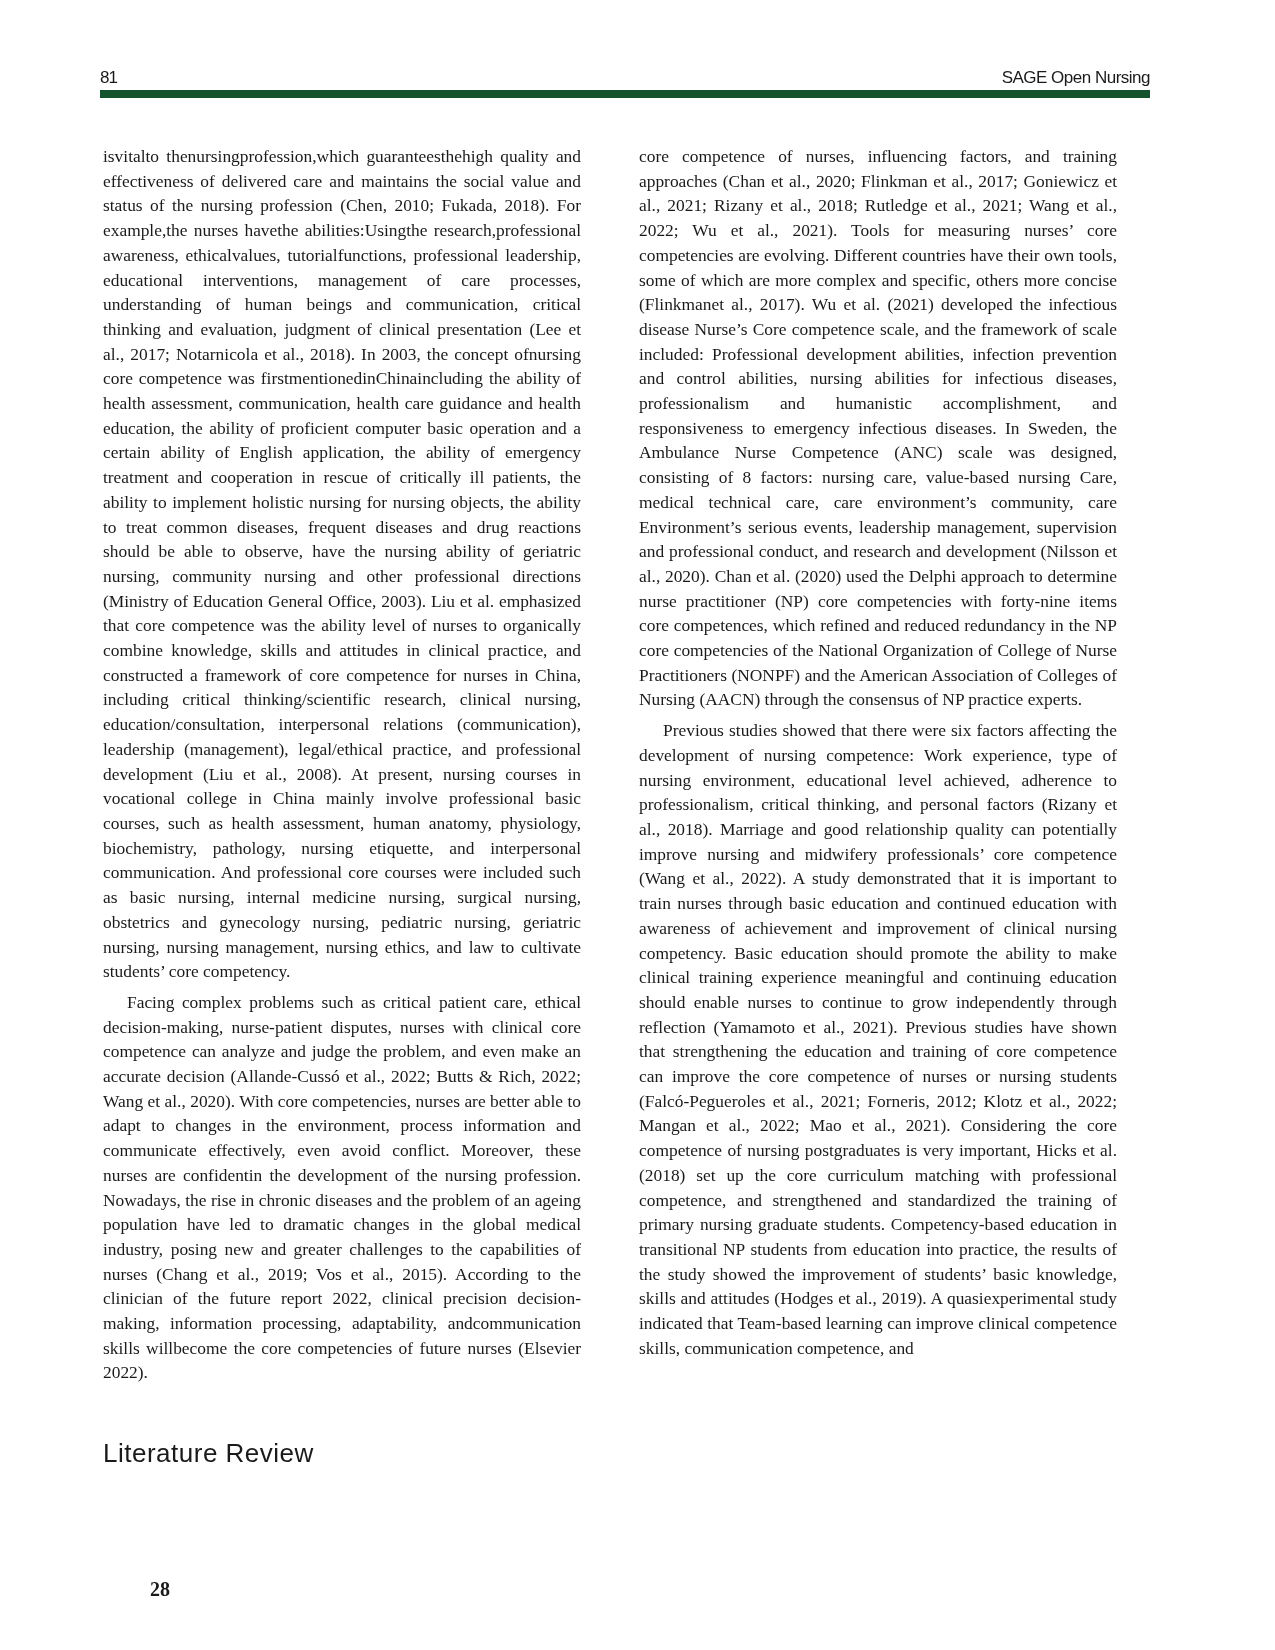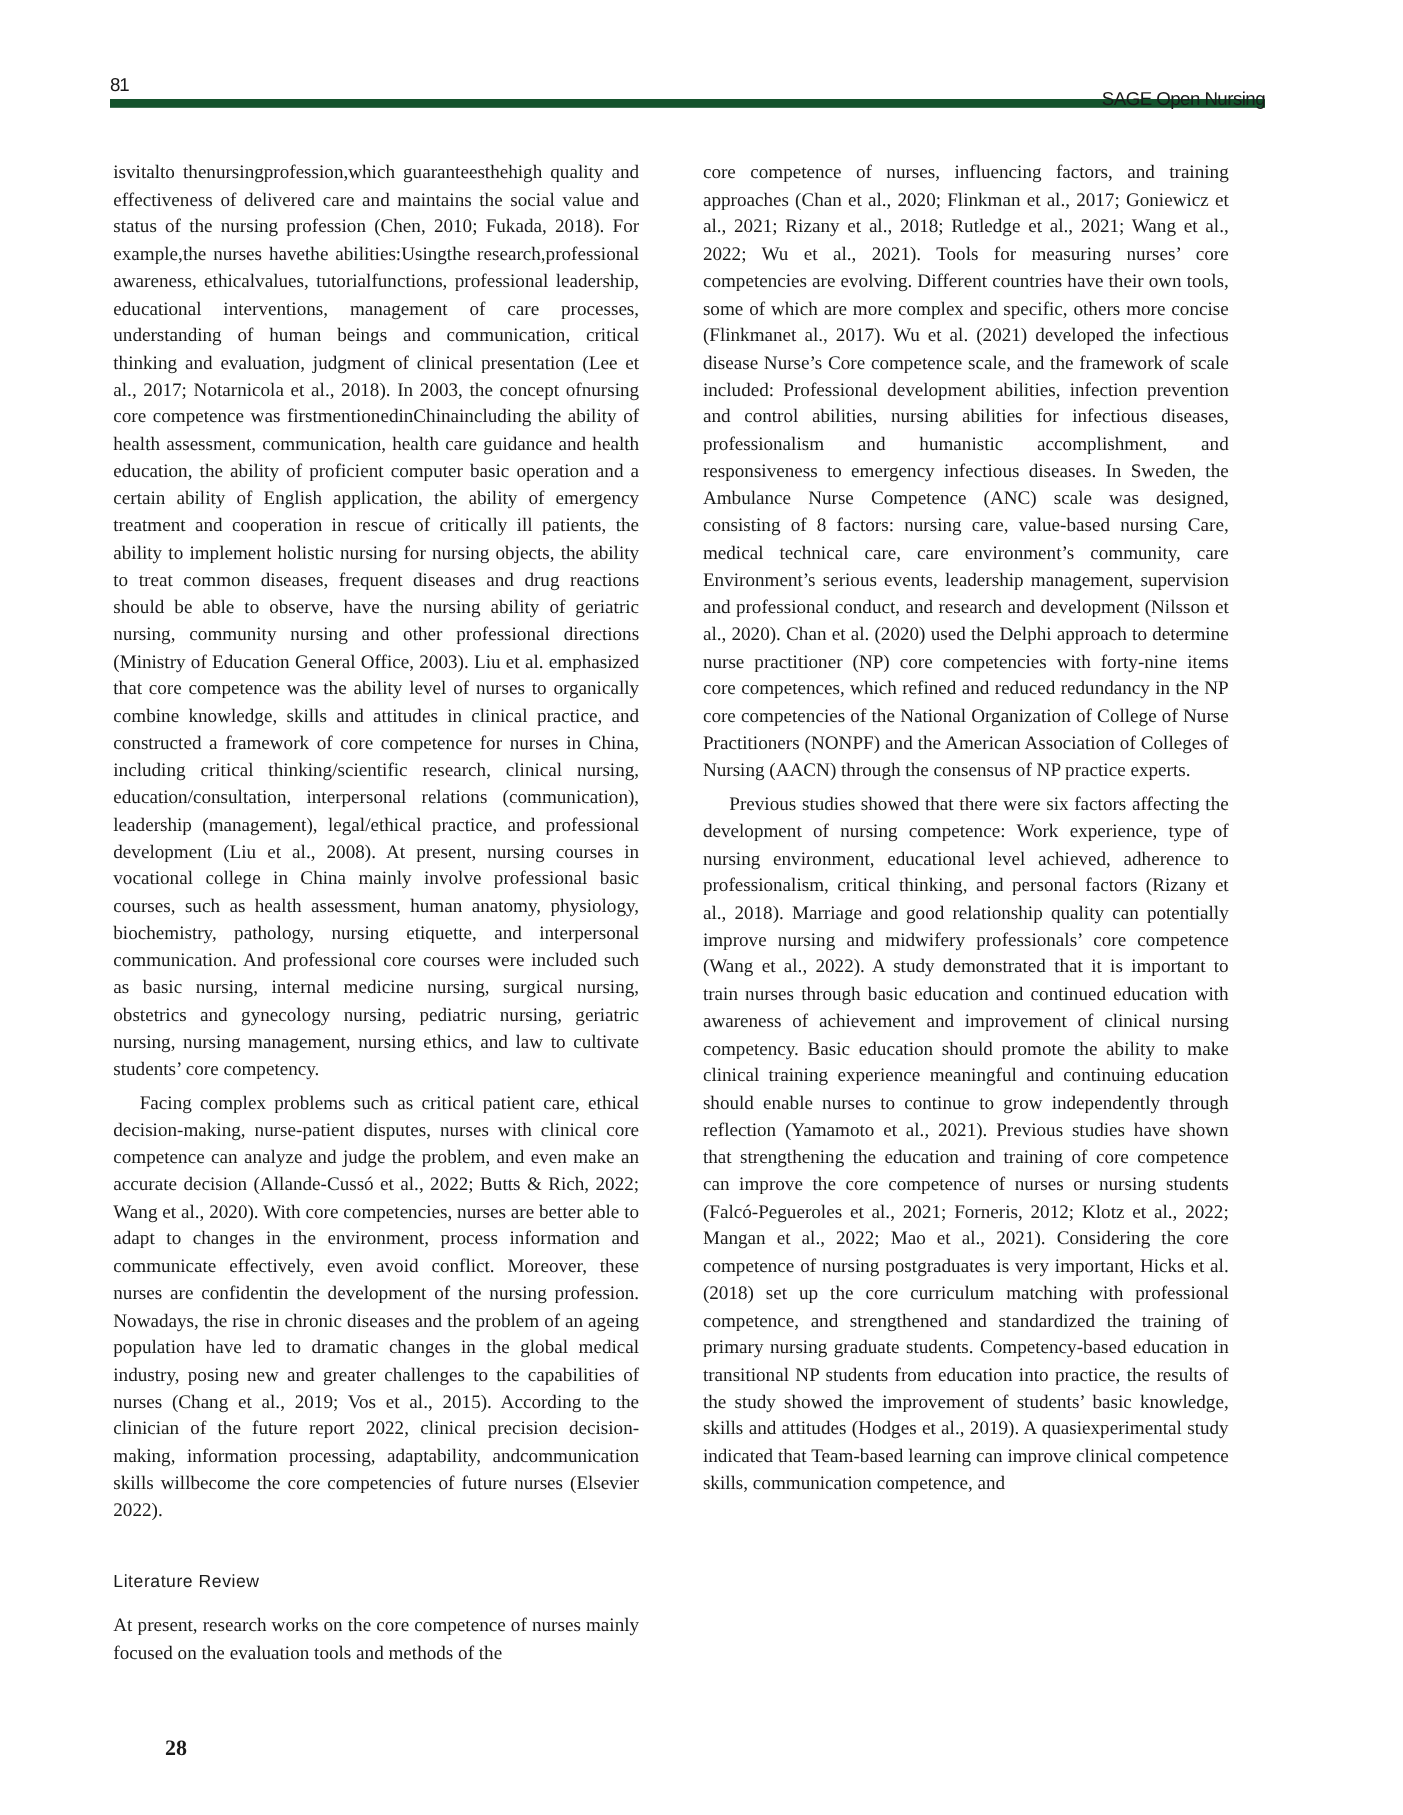--- a/index.html
+++ b/index.html
@@ -1,40 +1,39 @@
 <!DOCTYPE html>
 <html><head>
 <meta charset="utf-8">
 <style>
   html, body { margin:0; padding:0; background:#ffffff; }
   body { width:1275px; height:1650px; position:relative; overflow:hidden; color:#1a1a1a; }
   .header { position:absolute; left:100px; top:68px; width:1050px; height:22px; border-bottom:8px solid #14532d; font-family:"Liberation Sans", sans-serif; font-size:17px; }
   .header .pg { position:absolute; left:0; top:0; letter-spacing:-1px; }
-  .header .journal { position:absolute; right:0; top:12px; letter-spacing:-0.5px; }
+  .header .journal { position:absolute; right:0; top:0; letter-spacing:-0.5px; }
   .col { position:absolute; top:144px; width:478px; font-family:"Liberation Serif", serif; font-size:17.4px; line-height:24.7px; text-align:justify; }
   .col.left { left:103px; }
   .col.right { left:639px; }
   .col p { margin:0; }
   .col p.indent { text-indent:24px; margin-top:6px; }
-  .col h2 { font-family:"Liberation Sans", sans-serif; font-weight:normal; font-size:16px; margin:42px 0 14px 0; letter-spacing:0.5px; line-height:24px; }
+  .col h2 { font-family:"Liberation Sans", sans-serif; font-weight:normal; font-size:26px; margin:56px 0 14px 0; letter-spacing:0.5px; line-height:24px; }
   .footer-pg { position:absolute; left:150px; top:1578px; font-family:"Liberation Serif", serif; font-size:20px;font-weight:bold; }
 </style>
 </head>
 <body>
 
 <div class="header">
   <span class="pg">81</span>
   <span class="journal">SAGE Open Nursing</span>
 </div>
 
 <div class="col left">
   <p>isvitalto thenursingprofession,which guaranteesthehigh quality and effectiveness of delivered care and maintains the social value and status of the nursing profession (Chen, 2010; Fukada, 2018). For example,the nurses havethe abilities:Usingthe research,professional awareness, ethicalvalues, tutorialfunctions, professional leadership, educational interventions, management of care processes, understanding of human beings and communication, critical thinking and evaluation, judgment of clinical presentation (Lee et al., 2017; Notarnicola et al., 2018). In 2003, the concept ofnursing core competence was firstmentionedinChinaincluding the ability of health assessment, communication, health care guidance and health education, the ability of proficient computer basic operation and a certain ability of English application, the ability of emergency treatment and cooperation in rescue of critically ill patients, the ability to implement holistic nursing for nursing objects, the ability to treat common diseases, frequent diseases and drug reactions should be able to observe, have the nursing ability of geriatric nursing, community nursing and other professional directions (Ministry of Education General Office, 2003). Liu et al. emphasized that core competence was the ability level of nurses to organically combine knowledge, skills and attitudes in clinical practice, and constructed a framework of core competence for nurses in China, including critical thinking/scientific research, clinical nursing, education/consultation, interpersonal relations (communication), leadership (management), legal/ethical practice, and professional development (Liu et al., 2008). At present, nursing courses in vocational college in China mainly involve professional basic courses, such as health assessment, human anatomy, physiology, biochemistry, pathology, nursing etiquette, and interpersonal communication. And professional core courses were included such as basic nursing, internal medicine nursing, surgical nursing, obstetrics and gynecology nursing, pediatric nursing, geriatric nursing, nursing management, nursing ethics, and law to cultivate students’ core competency.</p>
   <p class="indent">Facing complex problems such as critical patient care, ethical decision-making, nurse-patient disputes, nurses with clinical core competence can analyze and judge the problem, and even make an accurate decision (Allande-Cussó et al., 2022; Butts &amp; Rich, 2022; Wang et al., 2020). With core competencies, nurses are better able to adapt to changes in the environment, process information and communicate effectively, even avoid conflict. Moreover, these nurses are confidentin the development of the nursing profession. Nowadays, the rise in chronic diseases and the problem of an ageing population have led to dramatic changes in the global medical industry, posing new and greater challenges to the capabilities of nurses (Chang et al., 2019; Vos et al., 2015). According to the clinician of the future report 2022, clinical precision decision-making, information processing, adaptability, andcommunication skills willbecome the core competencies of future nurses (Elsevier 2022).</p>
   <h2>Literature Review</h2>
-  <p>At present, research works on the core competence of nurses mainly focused on the evaluation tools and methods of the</p>
 </div>
 
 <div class="col right">
   <p>core competence of nurses, influencing factors, and training approaches (Chan et al., 2020; Flinkman et al., 2017; Goniewicz et al., 2021; Rizany et al., 2018; Rutledge et al., 2021; Wang et al., 2022; Wu et al., 2021). Tools for measuring nurses’ core competencies are evolving. Different countries have their own tools, some of which are more complex and specific, others more concise (Flinkmanet al., 2017). Wu et al. (2021) developed the infectious disease Nurse’s Core competence scale, and the framework of scale included: Professional development abilities, infection prevention and control abilities, nursing abilities for infectious diseases, professionalism and humanistic accomplishment, and responsiveness to emergency infectious diseases. In Sweden, the Ambulance Nurse Competence (ANC) scale was designed, consisting of 8 factors: nursing care, value-based nursing Care, medical technical care, care environment’s community, care Environment’s serious events, leadership management, supervision and professional conduct, and research and development (Nilsson et al., 2020). Chan et al. (2020) used the Delphi approach to determine nurse practitioner (NP) core competencies with forty-nine items core competences, which refined and reduced redundancy in the NP core competencies of the National Organization of College of Nurse Practitioners (NONPF) and the American Association of Colleges of Nursing (AACN) through the consensus of NP practice experts.</p>
   <p class="indent">Previous studies showed that there were six factors affecting the development of nursing competence: Work experience, type of nursing environment, educational level achieved, adherence to professionalism, critical thinking, and personal factors (Rizany et al., 2018). Marriage and good relationship quality can potentially improve nursing and midwifery professionals’ core competence (Wang et al., 2022). A study demonstrated that it is important to train nurses through basic education and continued education with awareness of achievement and improvement of clinical nursing competency. Basic education should promote the ability to make clinical training experience meaningful and continuing education should enable nurses to continue to grow independently through reflection (Yamamoto et al., 2021). Previous studies have shown that strengthening the education and training of core competence can improve the core competence of nurses or nursing students (Falcó-Pegueroles et al., 2021; Forneris, 2012; Klotz et al., 2022; Mangan et al., 2022; Mao et al., 2021). Considering the core competence of nursing postgraduates is very important, Hicks et al. (2018) set up the core curriculum matching with professional competence, and strengthened and standardized the training of primary nursing graduate students. Competency-based education in transitional NP students from education into practice, the results of the study showed the improvement of students’ basic knowledge, skills and attitudes (Hodges et al., 2019). A quasiexperimental study indicated that Team-based learning can improve clinical competence skills, communication competence, and</p>
 </div>
 
 <div class="footer-pg">28</div>
 
 </body></html>

